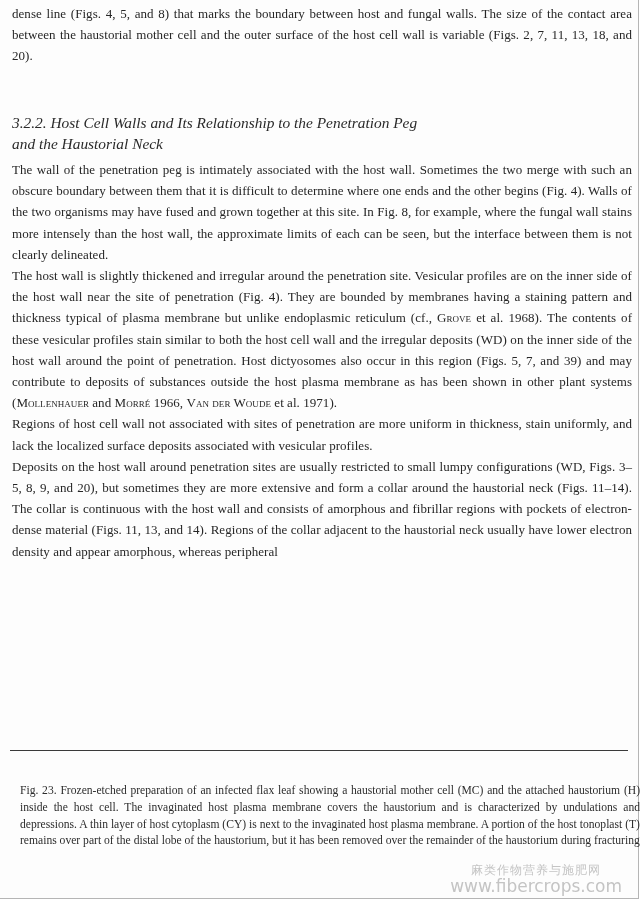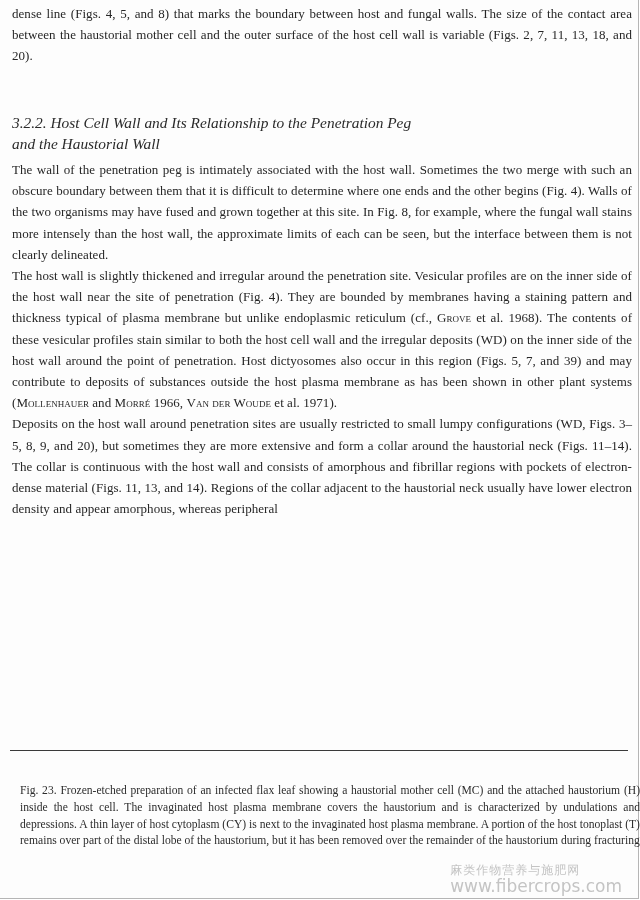--- a/index.html
+++ b/index.html
@@ -79,21 +79,21 @@
       font-size: 11.6px;
       line-height: 16.8px;
       text-align: justify;
       color: #2c2c2c;
       margin: 8px;
     }
     .watermark {
       position: absolute;
       right: 16px;
       top: 862px;
-      text-align: left;
+      text-align: center;
       color: #c4c4c4;
       font-family: "DejaVu Sans", "Liberation Sans", sans-serif;
       line-height: 16px;
     }
     .watermark .wm-cn {
       font-size: 12px;
       letter-spacing: 1px;
       display: block;
     }
     .watermark .wm-url {
@@ -105,29 +105,30 @@
 <body>
 
 <div class="page">
 
   <div class="body-text" id="para-intro">
     <p class="cont">dense line (Figs. 4, 5, and 8) that marks the boundary between host and fungal walls. The size of the contact area between the haustorial mother cell and the outer surface of the host cell wall is variable (Figs. 2, 7, 11, 13, 18, and 20).</p>
   </div>
 
   <h3 class="heading">
     <span>3.2.2.</span>
-    <span>Host Cell Wall and Its Relationship to the Penetration Peg</span><br>
-    <span>and the Haustorial Wall</span>
+    <span>Host Cell Walls and Its Relationship to the Penetration Peg</span><br>
+    <span>and the Haustorial Neck</span>
   </h3>
 
   <div class="body-text" id="main-block">
     <p>The wall of the penetration peg is intimately associated with the host wall. Sometimes the two merge with such an obscure boundary between them that it is difficult to determine where one ends and the other begins (Fig. 4). Walls of the two organisms may have fused and grown together at this site. In Fig. 8, for example, where the fungal wall stains more intensely than the host wall, the approximate limits of each can be seen, but the interface between them is not clearly delineated.</p>
 
     <p><span>The host wall is slightly thickened and irregular around the penetration site. Vesicular profiles are on the inner side of the host wall near the site of penetration (Fig. 4). They are bounded by membranes having a staining pattern and thickness typical of plasma membrane but unlike endoplasmic reticulum (</span><span class="it">cf.</span><span>, </span><span class="sc">Grove</span><span class="it"> et al.</span><span> 1968). The contents of these vesicular profiles stain similar to both the host cell wall and the irregular deposits (</span><span class="it">WD</span><span>) on the inner side of the host wall around the point of penetration. Host dictyosomes also occur in this region (Figs. 5, 7, and 39) and may contribute to deposits of substances outside the host plasma membrane as has been shown in other plant systems (</span><span class="sc">Mollenhauer</span><span> and </span><span class="sc">Morré</span><span> 1966, </span><span class="sc">Van der Woude</span><span class="it"> et al.</span><span> 1971).</span></p>
 
+    <p>Regions of host cell wall not associated with sites of penetration are more uniform in thickness, stain uniformly, and lack the localized surface deposits associated with vesicular profiles.</p>
 
     <p><span>Deposits on the host wall around penetration sites are usually restricted to small lumpy configurations (</span><span class="it">WD</span><span>, Figs. 3–5, 8, 9, and 20), but sometimes they are more extensive and form a collar around the haustorial neck (Figs. 11–14). The collar is continuous with the host wall and consists of amorphous and fibrillar regions with pockets of electron-dense material (Figs. 11, 13, and 14). Regions of the collar adjacent to the haustorial neck usually have lower electron density and appear amorphous, whereas peripheral</span></p>
   </div>
 
   <div class="rule"></div>
 
   <p class="caption"><span>Fig. 23.</span><span> Frozen-etched preparation of an infected flax leaf showing a haustorial mother cell (</span><span class="it">MC</span><span>) and the attached haustorium (</span><span class="it">H</span><span>) inside the host cell. The invaginated host plasma membrane covers the haustorium and is characterized by undulations and depressions. A thin layer of host cytoplasm (</span><span class="it">CY</span><span>) is next to the invaginated host plasma membrane. A portion of the host tonoplast (</span><span class="it">T</span><span>) remains over part of the distal lobe of the haustorium, but it has been removed over the remainder of the haustorium during fracturing</span></p>
 
   <div class="watermark">
     <span class="wm-cn">麻类作物营养与施肥网</span>

